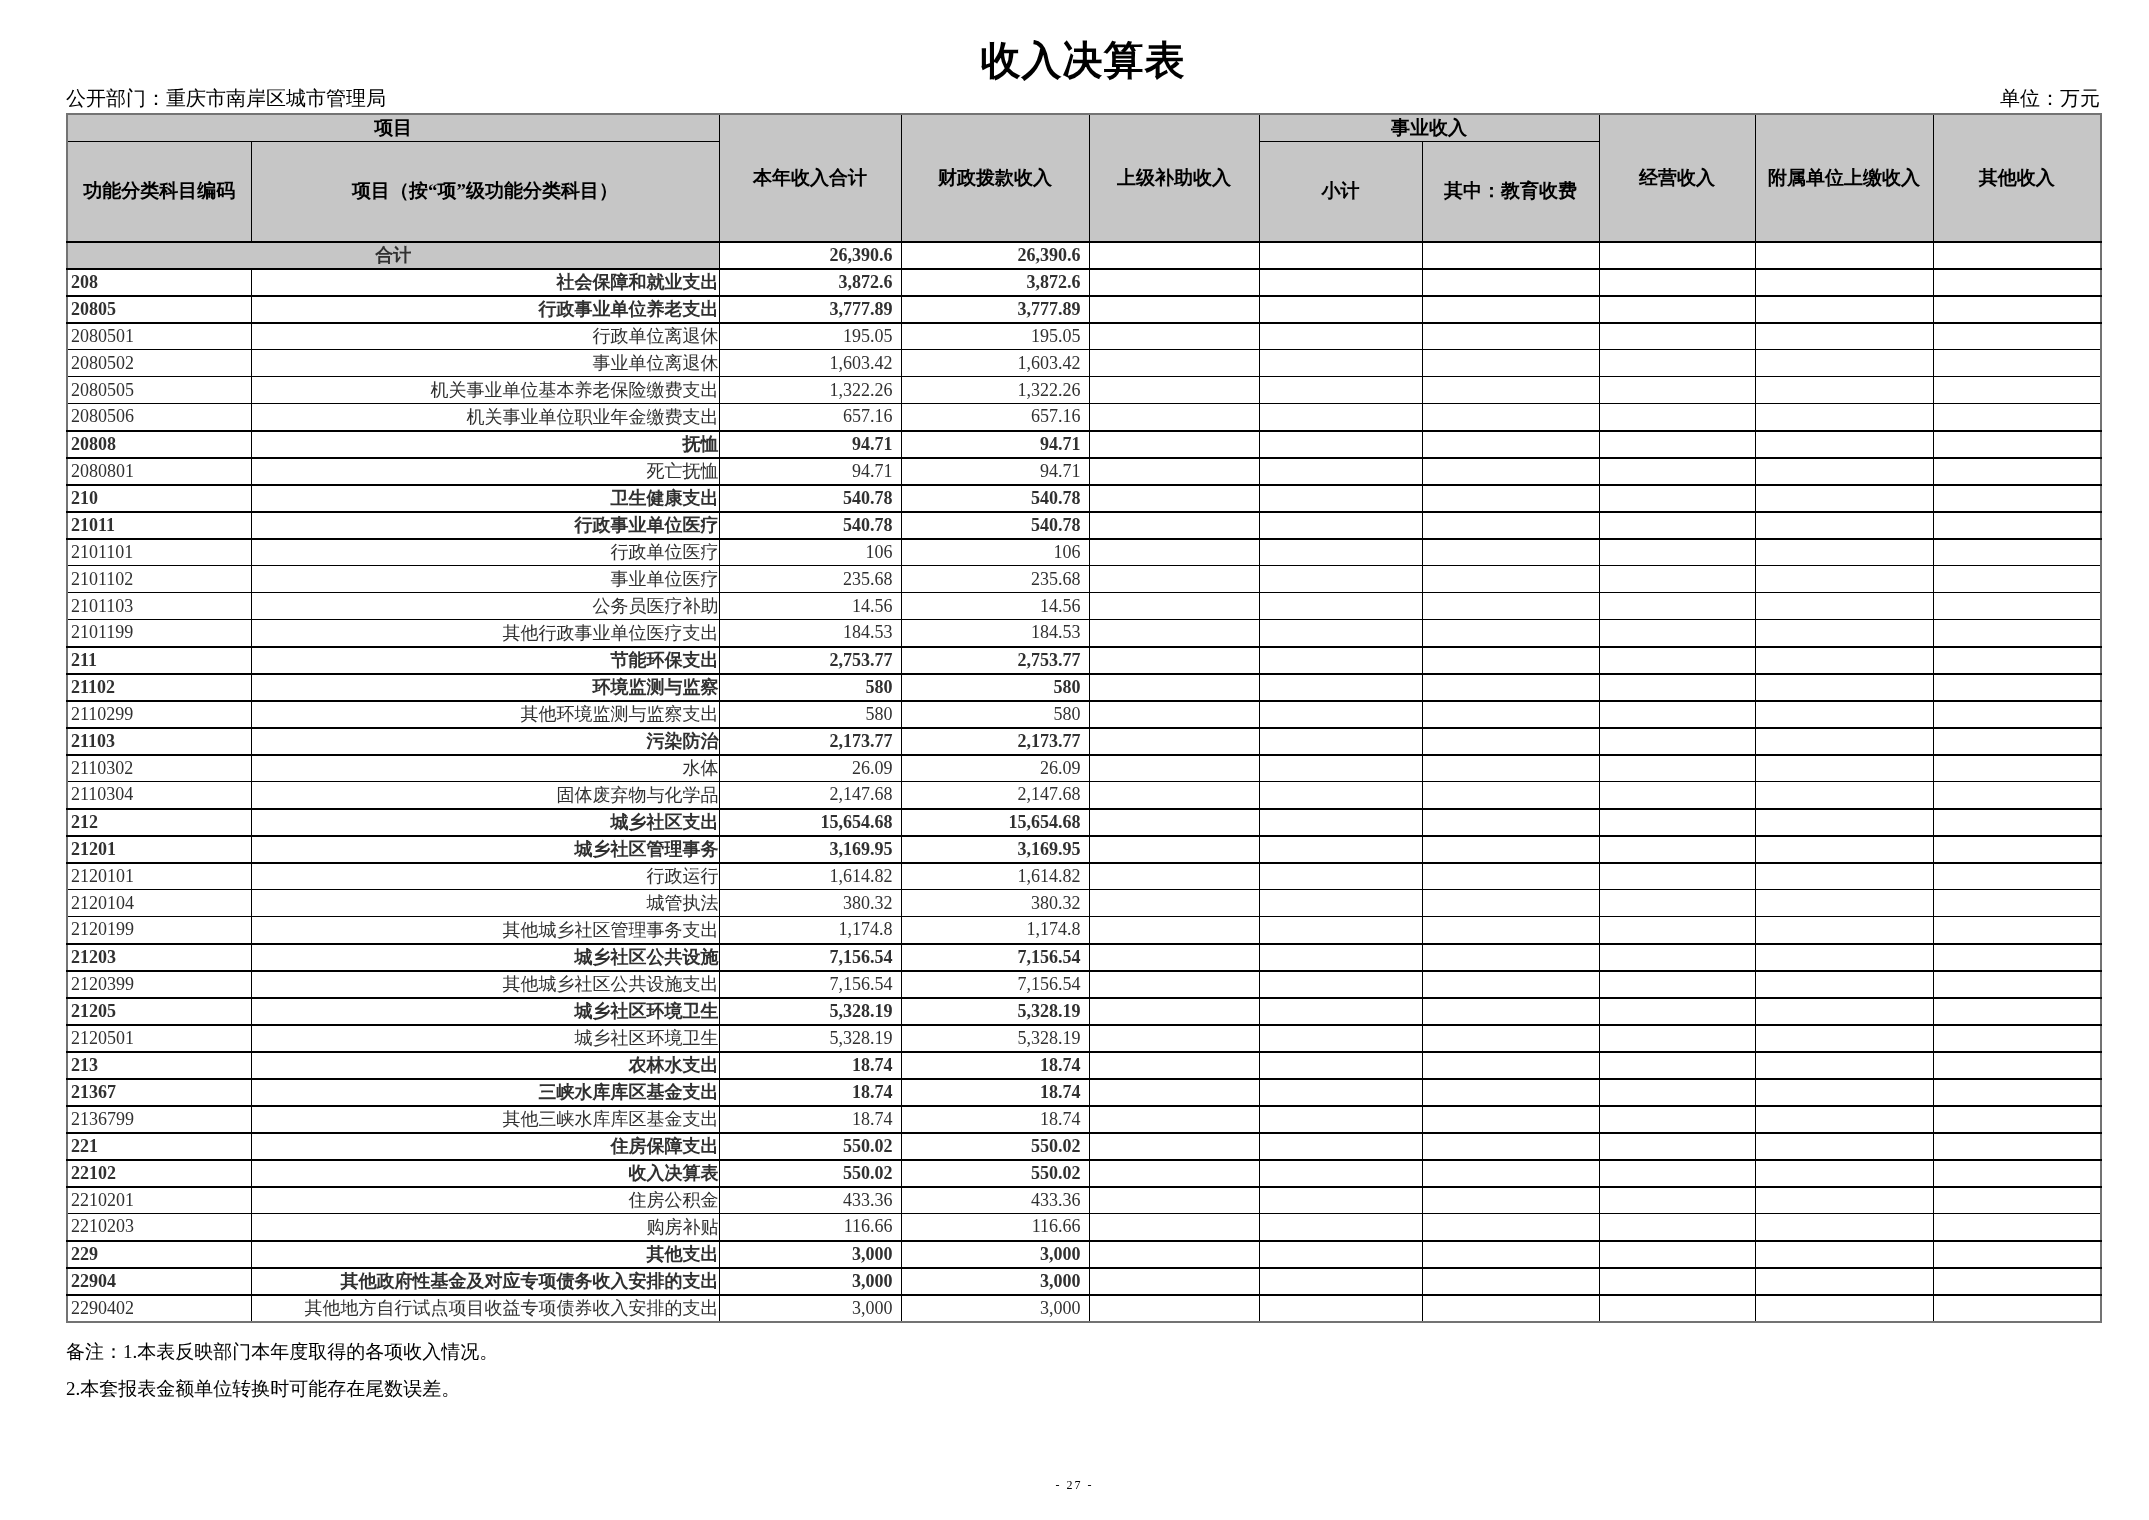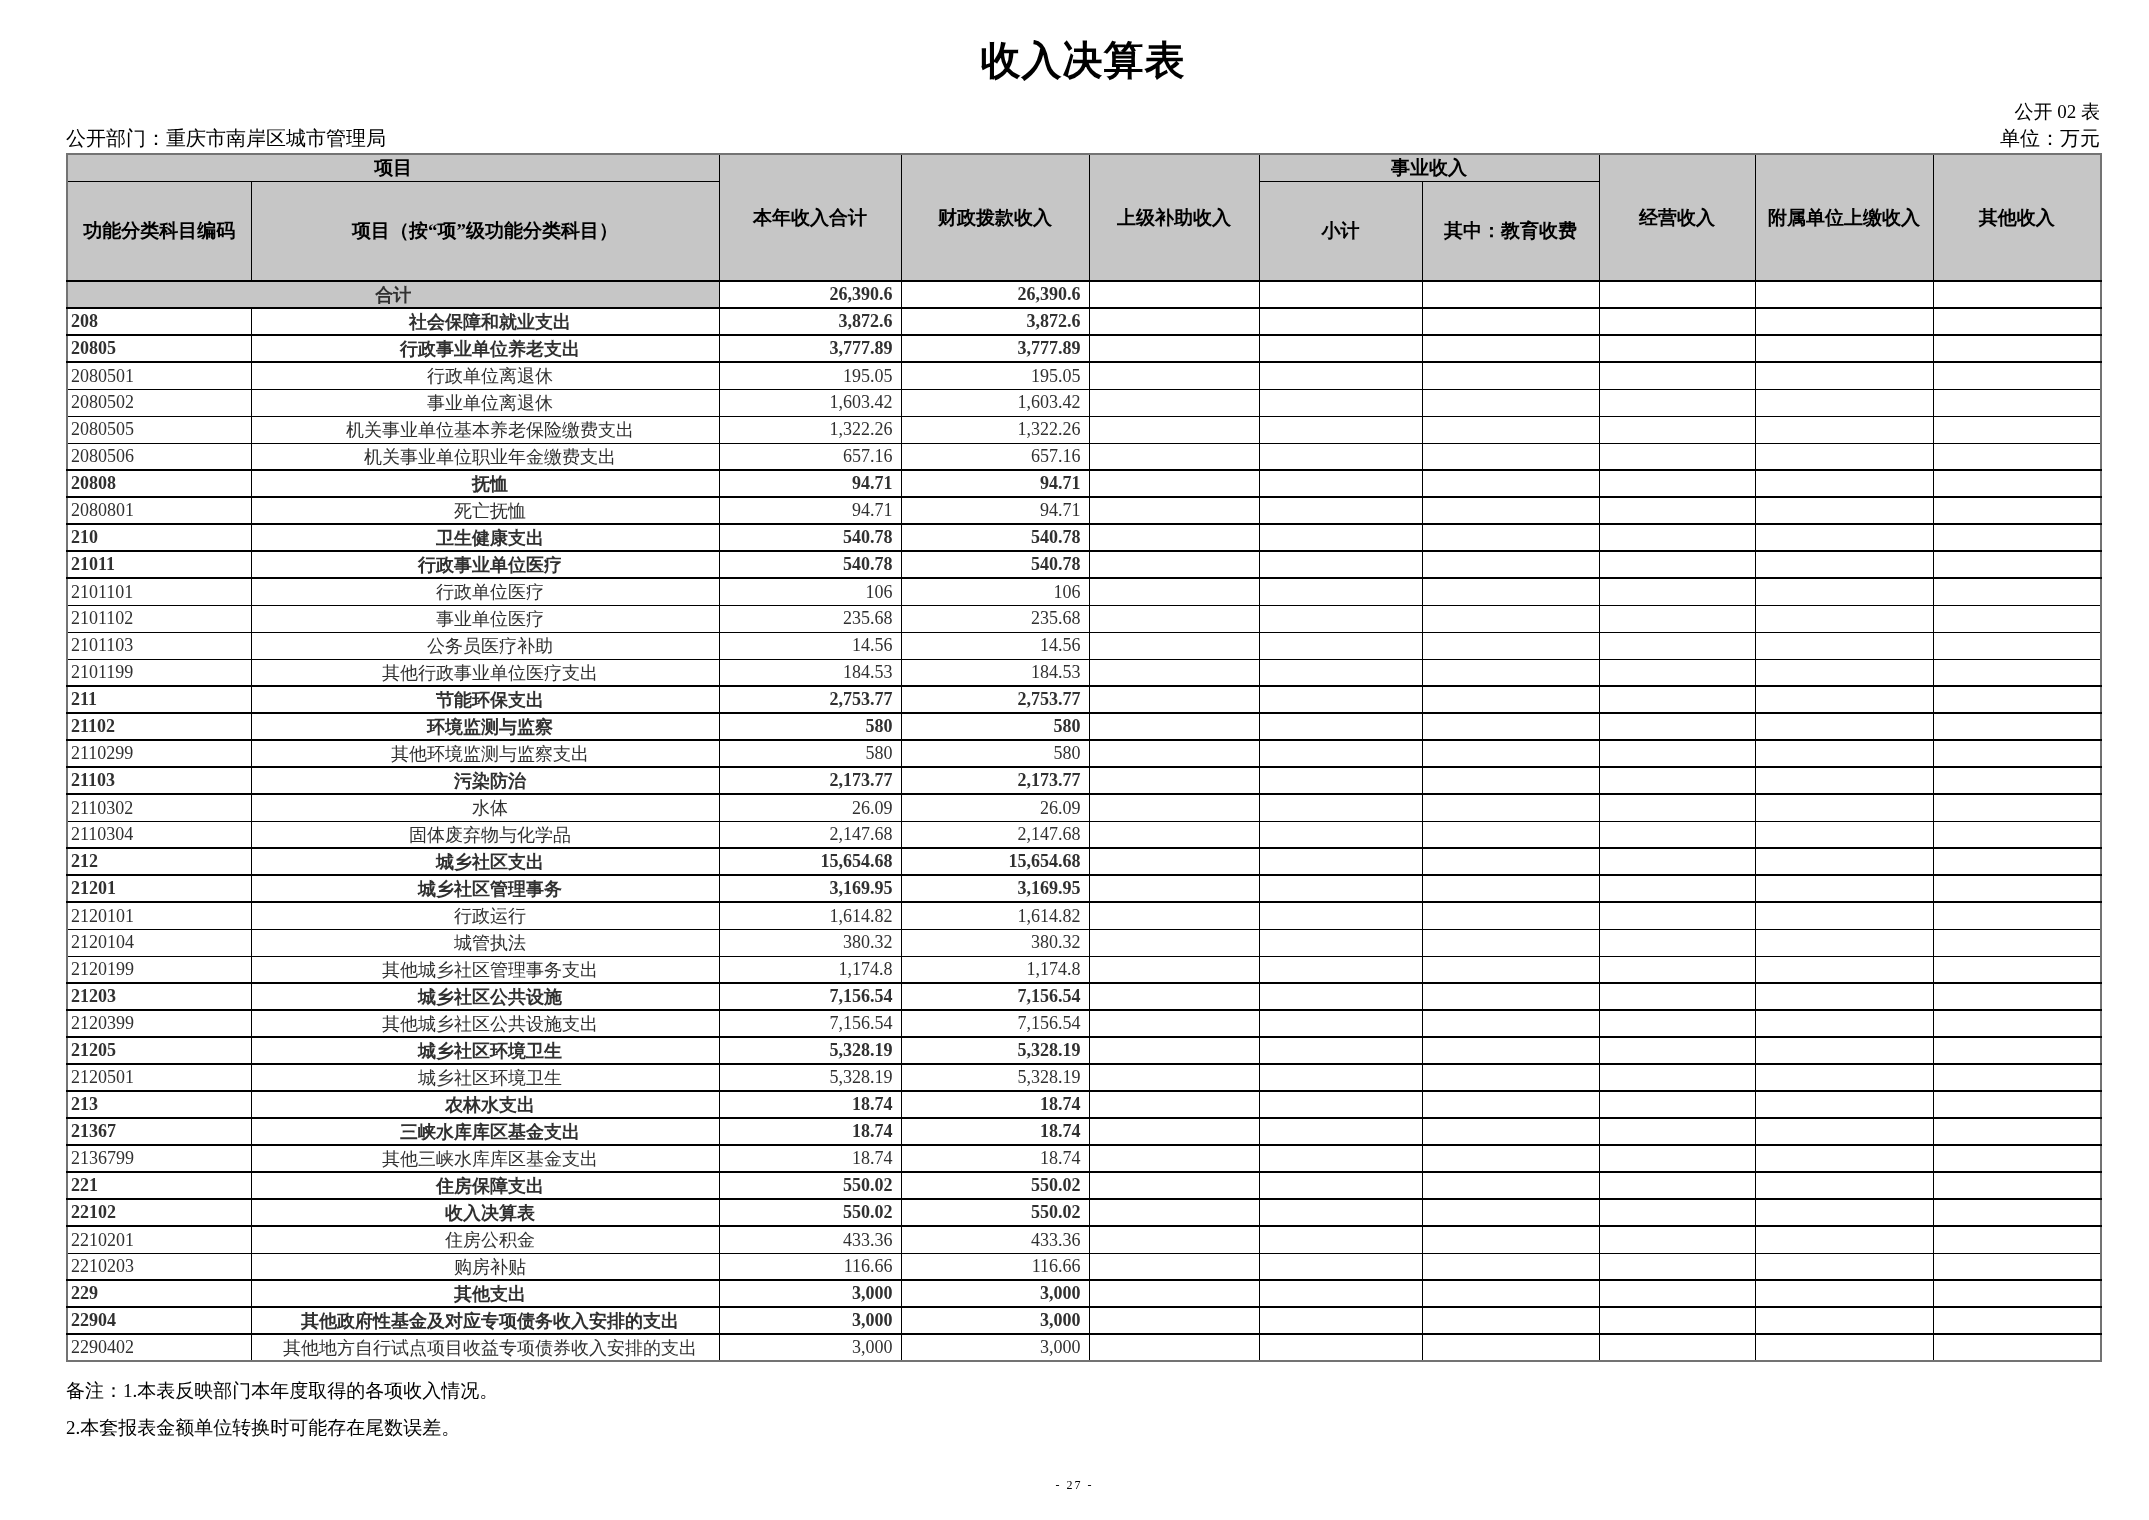--- a/index.html
+++ b/index.html
@@ -57,21 +57,21 @@
     font-size: 19px;
   }
   tr.h-top th { height: 25px; }
   tr.h-sub th { height: 100px; }
   table.fin tbody td {
     height: 27px;
     font-size: 18px;
     color: #303030;
   }
   td.code { text-align: left; padding-left: 3px; }
-  td.name { text-align: center; padding-left: 10px; }
+  td.name { text-align: right; padding-left: 10px; }
   td.num  { text-align: right; padding-right: 8px; }
   tr.bold td { font-weight: bold; color: #000; }
   tr.bold td { border-top-width: 2px; border-bottom-width: 2px; }
   td.summary-label {
     background: #c6c6c6;
     text-align: center;
     font-weight: bold;
     font-size: 19px;
     color: #000;
   }
@@ -90,21 +90,20 @@
     letter-spacing: 2px;
   }
 </style>
 </head>
 <body>
 
 <div class="page">
 
   <div class="doc-title">收入决算表</div>
 
-  <div class="meta-right">公开 02 表</div>
 
   <div class="meta-line">
     <span>公开部门：重庆市南岸区城市管理局</span>
     <span>单位：万元</span>
   </div>
 
   <table class="fin">
     <colgroup>
       <col style="width:184px">
         <col style="width:468px">

